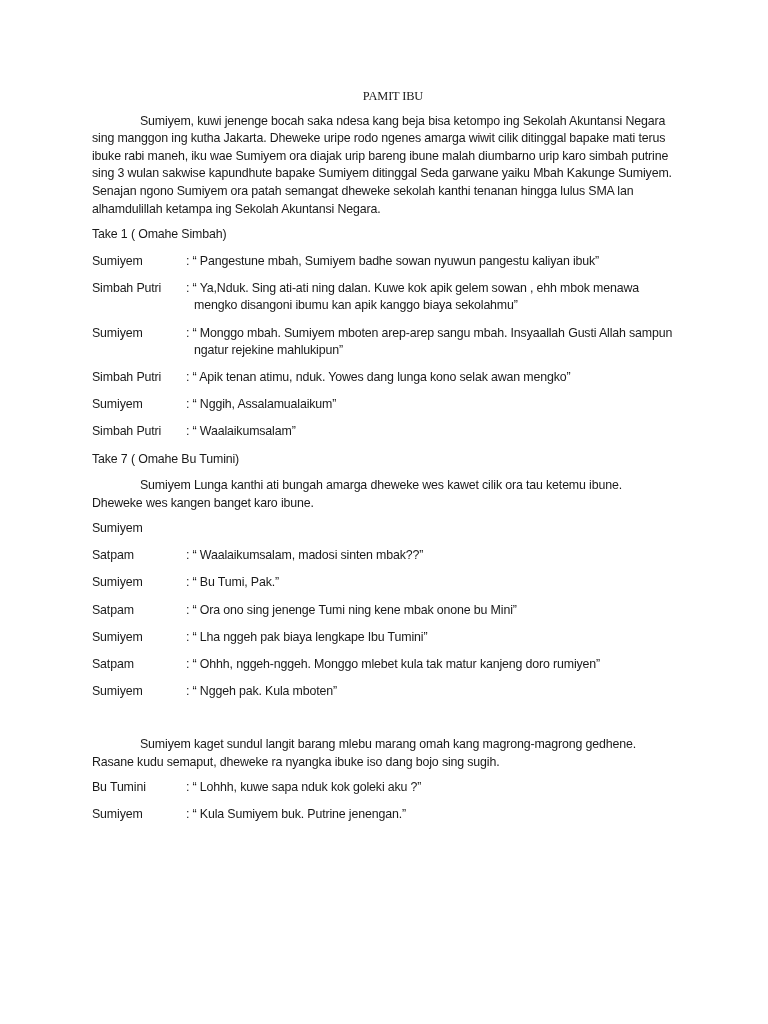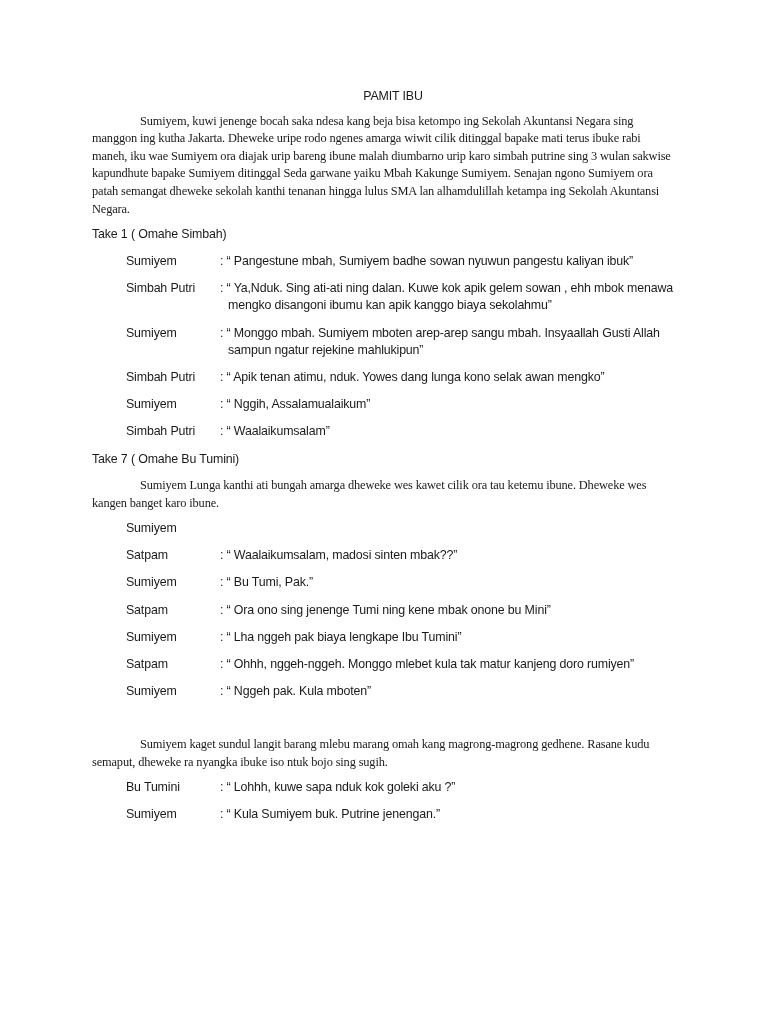--- a/index.html
+++ b/index.html
@@ -21,37 +21,36 @@
       top: 88px;
       width: 582px;
       font-size: 12.4px;
       line-height: 17.6px;
       letter-spacing: -0.15px;
     }
     .title {
       text-align: center;
       margin: 0 0 7px 0;
       padding-left: 20px;
+      font-family: Liberation Serif, serif;
     }
     .para {
       margin: 0 0 8px 0;
       text-indent: 48px;
-      font-family: Liberation Serif, serif;
     }
     .heading {
       margin: 0 0 9px 0;
     }
     .dialog {
       display: flex;
       margin: 0 0 9.5px 0;
     }
     .speaker {
       width: 94px;
       flex: 0 0 94px;
-      margin-left: 34px;
     }
     .line {
       flex: 1 1 auto;
       padding-left: 8px;
       text-indent: -8px;
     }
     .spacer {
       height: 26px;
     }
   </style>
@@ -117,21 +116,21 @@
     <div class="speaker">Satpam</div>
     <div class="line">: “ Ohhh, nggeh-nggeh. Monggo mlebet kula tak matur kanjeng doro rumiyen”</div>
   </div>
   <div class="dialog">
     <div class="speaker">Sumiyem</div>
     <div class="line">: “ Nggeh pak. Kula mboten”</div>
   </div>
 
   <div class="spacer"></div>
 
-  <p class="para">Sumiyem kaget sundul langit barang mlebu marang omah kang magrong-magrong gedhene. Rasane kudu semaput, dheweke ra nyangka ibuke iso ntuk bojo sing sugih.</p>
+  <p class="para">Sumiyem kaget sundul langit barang mlebu marang omah kang magrong-magrong gedhene. Rasane kudu semaput, dheweke ra nyangka ibuke iso dang bojo sing sugih.</p>
 
   <div class="dialog">
     <div class="speaker">Bu Tumini</div>
     <div class="line">: “ Lohhh, kuwe sapa nduk kok goleki aku ?”</div>
   </div>
   <div class="dialog">
     <div class="speaker">Sumiyem</div>
     <div class="line">: “ Kula Sumiyem buk. Putrine jenengan.”</div>
   </div>
 </div>

